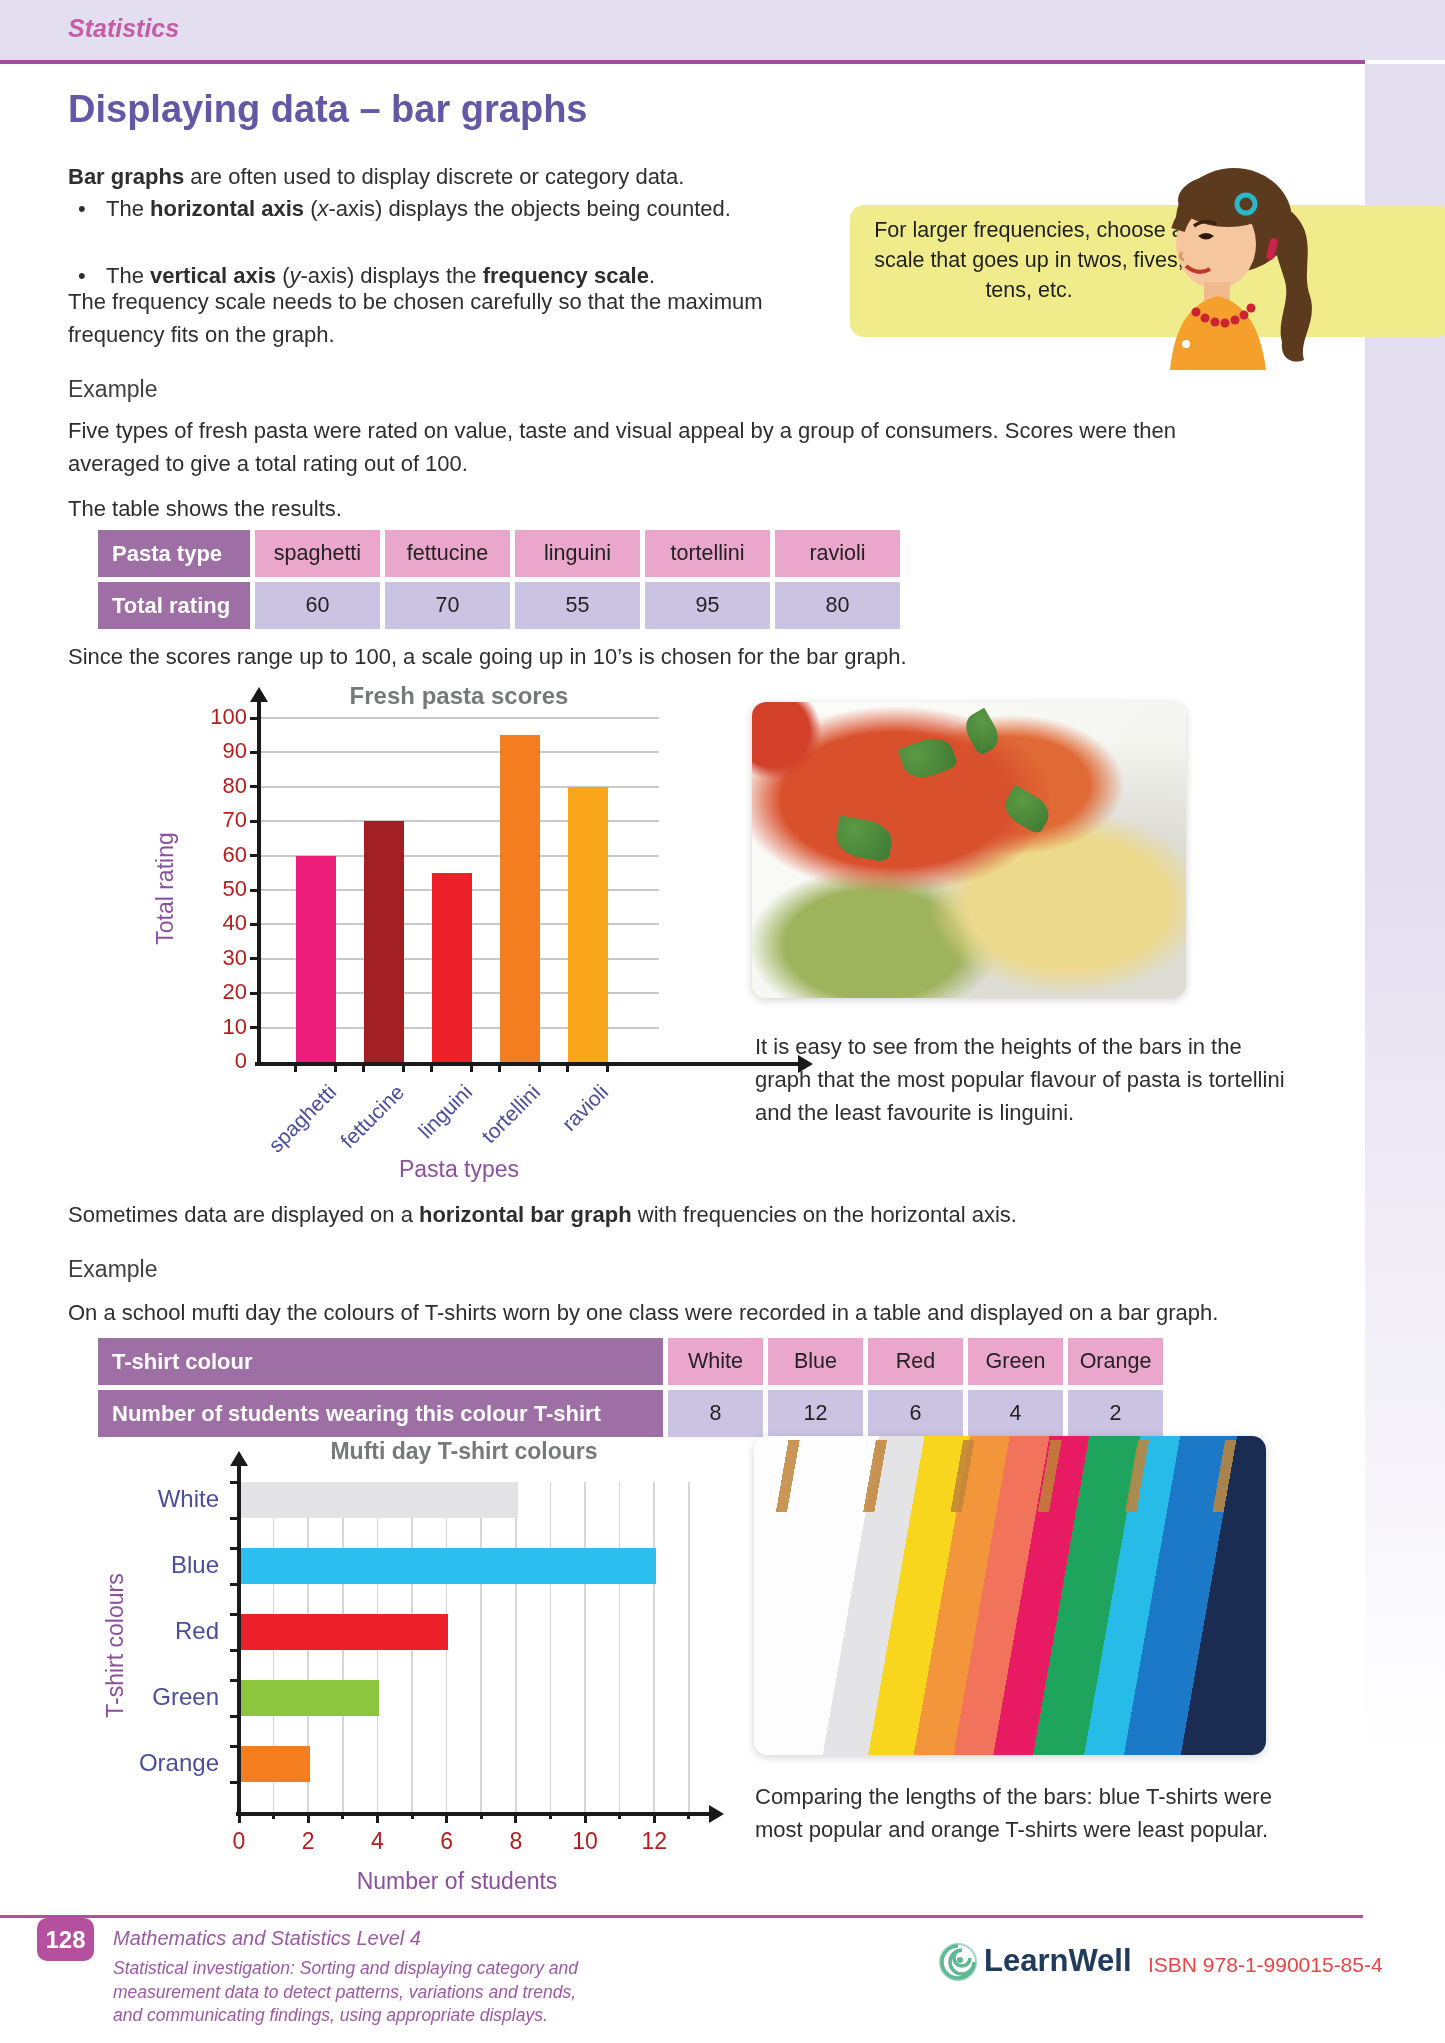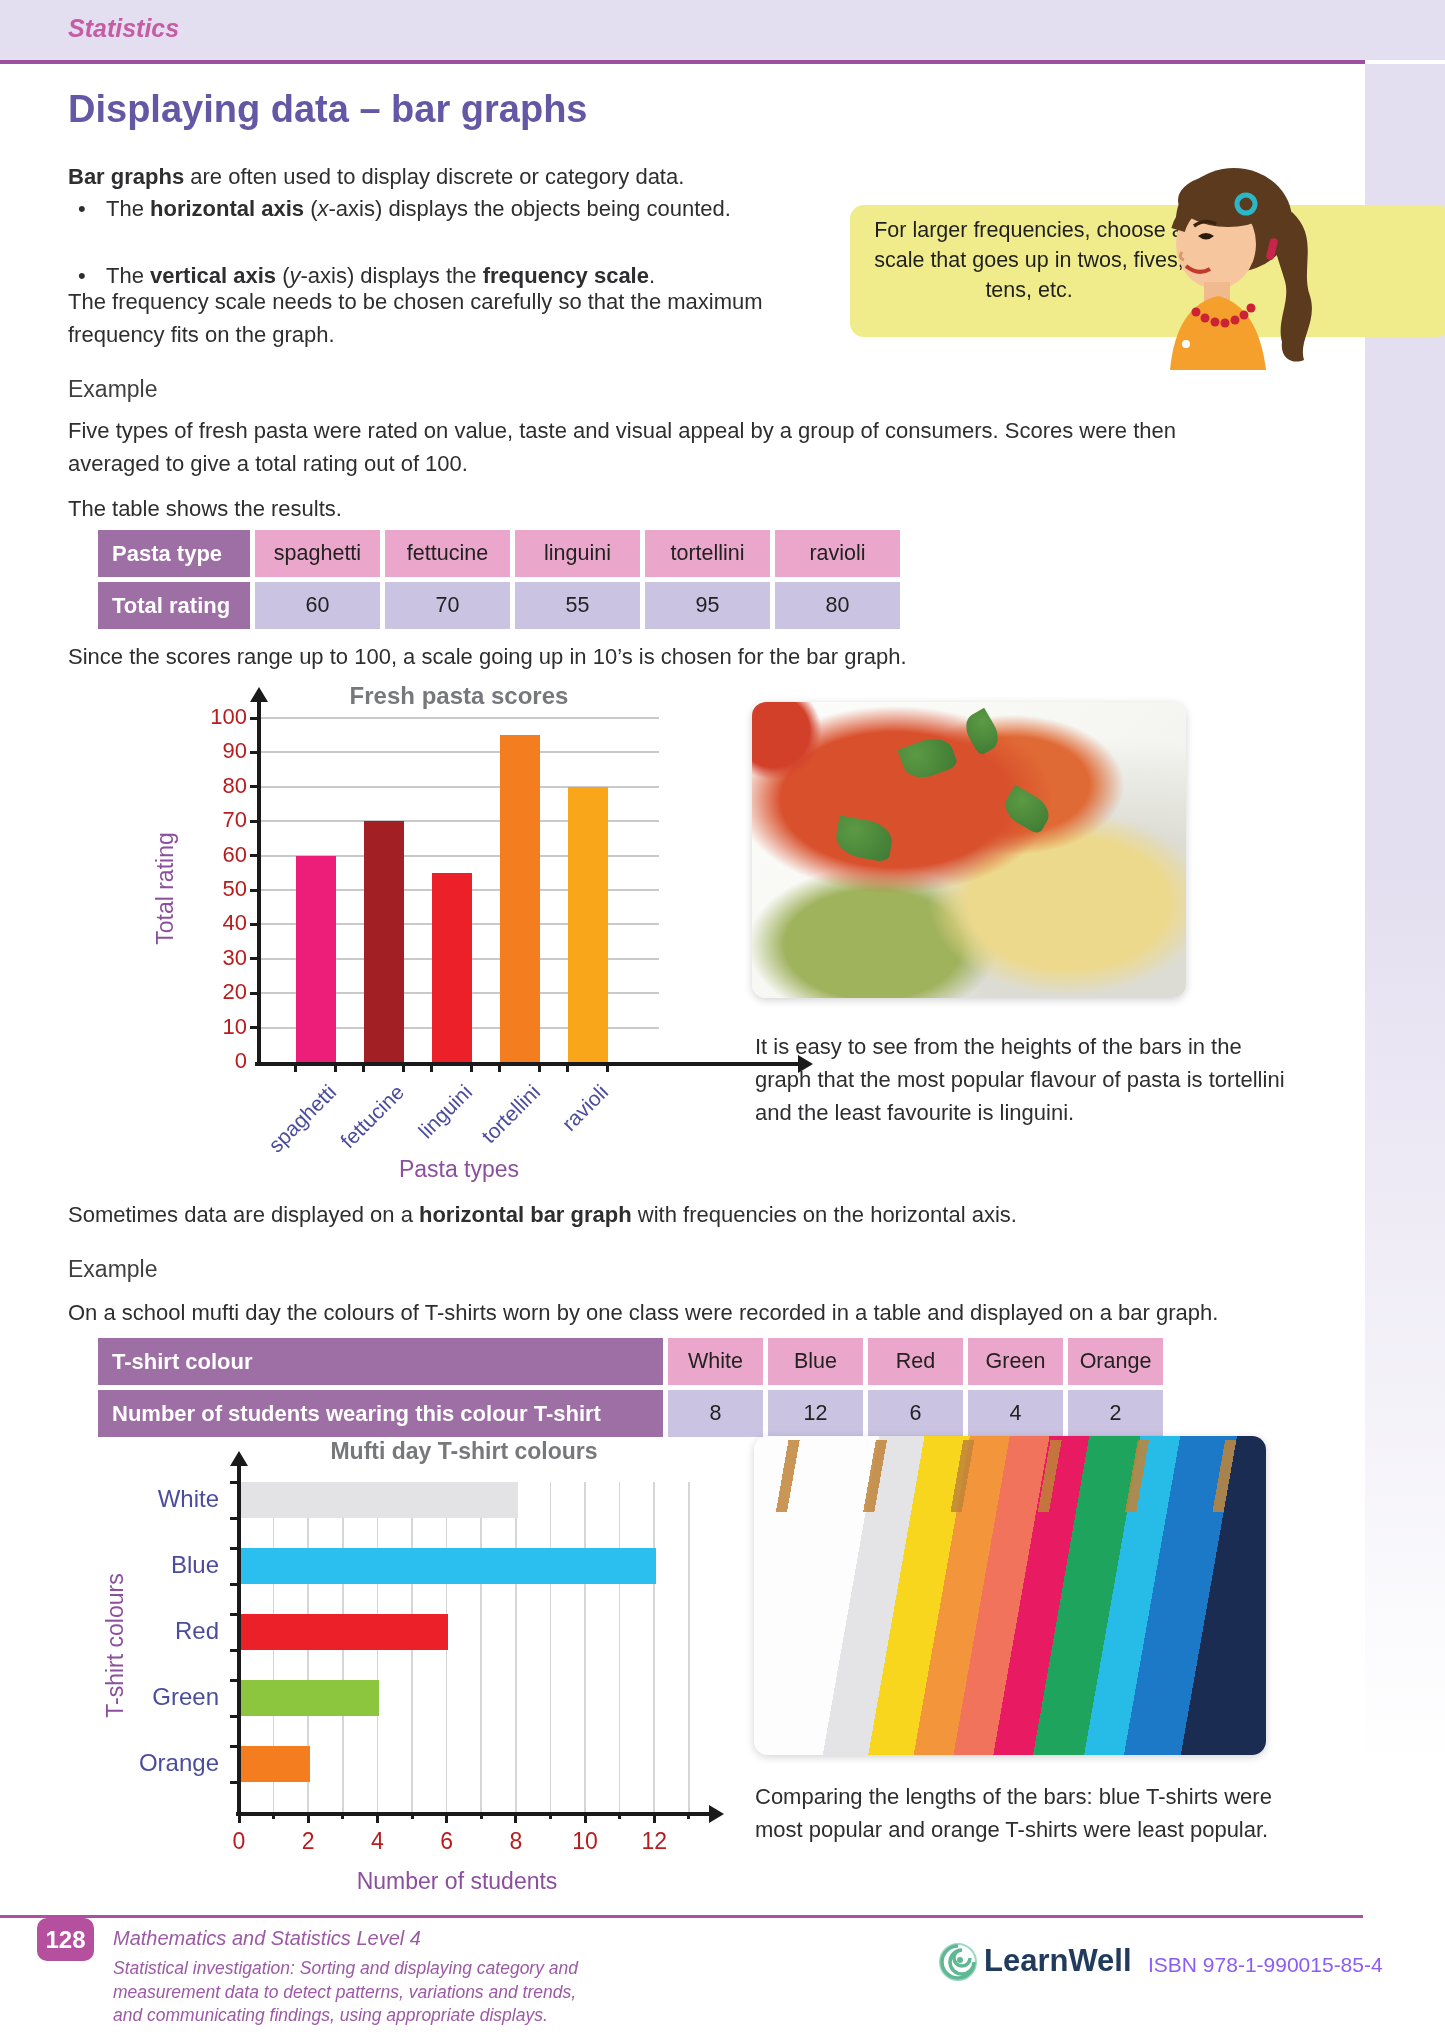--- a/index.html
+++ b/index.html
@@ -56,21 +56,21 @@
       #F2735C 45% 52%,#E81A62 52% 59%,#1EA45C 59% 68%,#27BBE8 68% 75%,#1B79C8 75% 85%,#1A2C52 85% 100%);}
   .hangers{position:absolute;top:4px;left:0;right:0;height:72px;opacity:.85;
     background:repeating-linear-gradient(100deg,rgba(0,0,0,0) 0 34px,#C08438 34px 45px,rgba(0,0,0,0) 45px 86px);}
   
   .bottom-rule{left:0;top:1915px;width:1363px;height:3px;background:#B04FA0;}
   .page-badge{left:37px;top:1918px;width:57px;height:43px;background:#B5509E;border-radius:10px;
       color:#fff;font-size:24px;font-weight:bold;display:flex;align-items:center;justify-content:center;}
   .footer-series{left:113px;top:1927px;font-size:20px;font-style:italic;color:#9C59A6;}
   .footer-desc{left:113px;top:1957px;font-size:17.5px;font-style:italic;color:#9C59A6;line-height:1.35;}
   .brand-name{left:984px;top:1943px;font-size:31px;font-weight:bold;color:#203B5C;}
-  .isbn-text{left:1148px;top:1953px;font-size:21px;color:#8b5cf6;}
+  .isbn-text{left:1148px;top:1953px;font-size:21px;color:#ef4444;}
 </style>
 </head>
 <body>
 
 <div class="page">
 
   <div class="abs header-band"></div>
   <div class="abs statistics-label">Statistics</div>
   <div class="abs top-rule"></div>
   <div class="abs right-band"></div>

